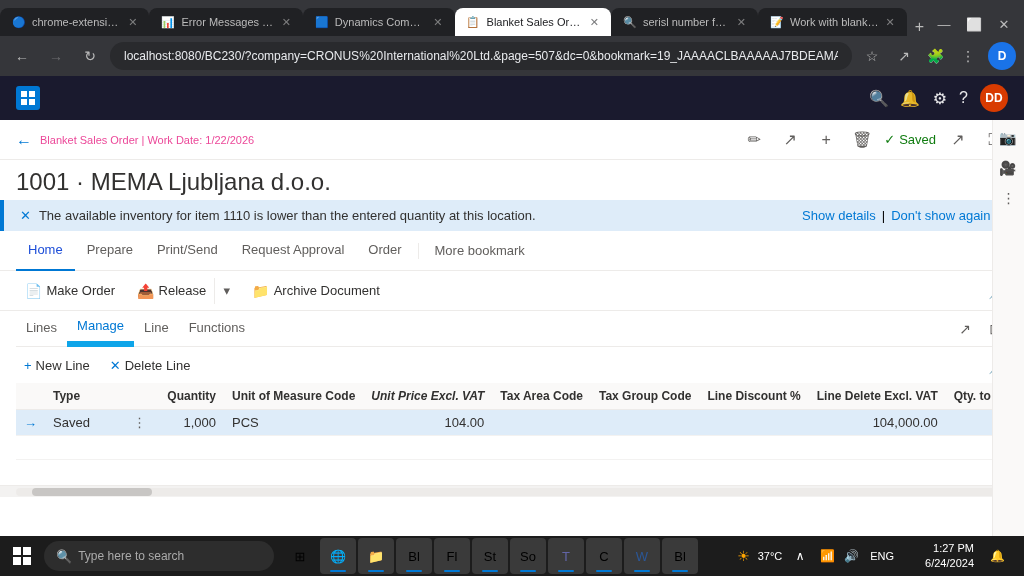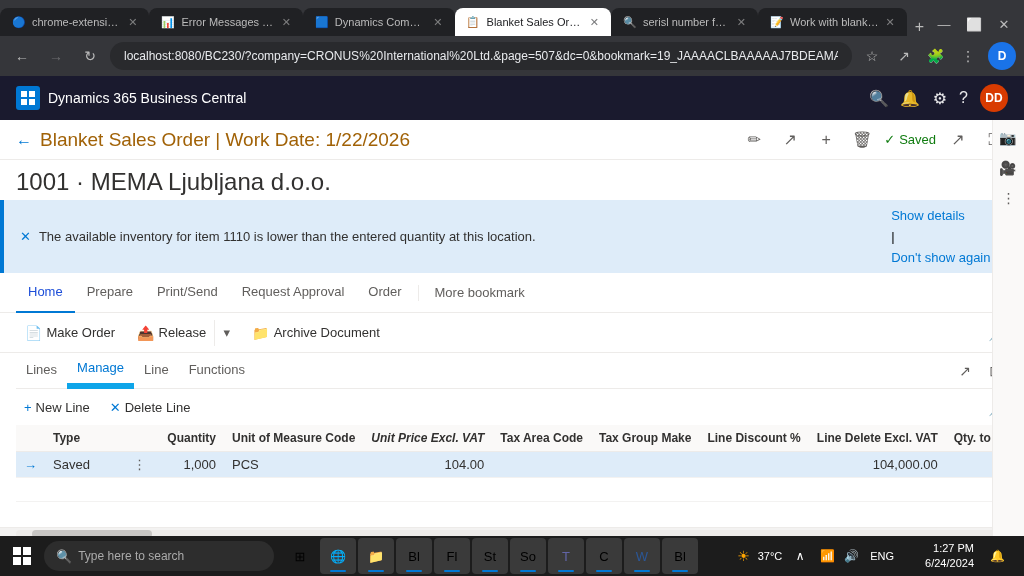--- a/index.html
+++ b/index.html
@@ -32,35 +32,35 @@
     .d365-header-icons { display: flex; gap: 12px; align-items: center; }
     .d365-icon { color: white; font-size: 16px; cursor: pointer; opacity: 0.9; }
     .d365-avatar { width: 28px; height: 28px; background: #d83b01; border-radius: 50%; display: flex; align-items: center; justify-content: center; color: white; font-size: 12px; font-weight: bold; cursor: pointer; }
 
     
     .page-content { background: white; height: calc(576px - 36px - 40px - 44px - 40px); overflow: hidden; }
 
     
     .breadcrumb-bar { display: flex; align-items: center; padding: 8px 16px; border-bottom: 1px solid #edebe9; gap: 8px; height: 40px; }
     .back-btn { color: #0078d4; font-size: 16px; cursor: pointer; }
-    .breadcrumb-text { color: #a16207; font-size: 19px; }
+    .breadcrumb-text { color: #ec4899; font-size: 11px; }
     .breadcrumb-spacer { flex: 1; }
     .page-actions { display: flex; align-items: center; gap: 8px; }
     .page-action-btn { color: #605e5c; font-size: 16px; cursor: pointer; width: 28px; height: 28px; display: flex; align-items: center; justify-content: center; }
     .saved-indicator { display: flex; align-items: center; gap: 4px; color: #107c10; font-size: 13px; }
 
     
     .page-title-section { padding: 8px 16px 4px 16px; }
     .page-title { font-size: 24px; font-weight: 300; color: #323130; }
 
     
     .alert-banner { background: #deecf9; border-left: 4px solid #0078d4; padding: 8px 16px; display: flex; align-items: center; gap: 8px; margin: 0 0 0 0; }
     .alert-close { color: #0078d4; cursor: pointer; font-size: 13px; }
     .alert-text { flex: 1; color: #323130; font-size: 13px; }
-    .alert-links { display: flex; gap: 6px; flex-direction: column; }
+    .alert-links { display: flex; gap: 6px; }
     .alert-link { color: #0078d4; cursor: pointer; font-size: 13px; text-decoration: none; }
     .alert-chevron { color: #0078d4; cursor: pointer; font-size: 13px; margin-left: auto; }
 
     
     .nav-tabs { display: flex; align-items: center; padding: 0 16px; border-bottom: 1px solid #edebe9; height: 40px; gap: 0; }
     .nav-tab { padding: 0 12px; height: 40px; display: flex; align-items: center; color: #605e5c; cursor: pointer; font-size: 13px; border-bottom: 2px solid transparent; position: relative; }
     .nav-tab.active { color: #1d4ed8; border-bottom: 2px solid #0078d4; }
     .nav-separator { width: 1px; height: 16px; background: #edebe9; margin: 0 4px; }
     .nav-tab-more { color: #605e5c; cursor: pointer; font-size: 13px; padding: 0 12px; height: 40px; display: flex; align-items: center; }
     .nav-info { margin-left: auto; color: #605e5c; cursor: pointer; }
@@ -184,21 +184,20 @@
 <div class="d365-header">
   <div class="d365-logo">
     <div class="d365-logo-icon">
       <svg width="16" height="16" viewBox="0 0 16 16" fill="white">
           <rect x="1" y="1" width="6" height="6"></rect>
           <rect x="9" y="1" width="6" height="6"></rect>
           <rect x="1" y="9" width="6" height="6"></rect>
           <rect x="9" y="9" width="6" height="6"></rect>
         </svg>
     </div>
-    <span>Dynamics 365 Business Central</span>
   </div>
   <div class="d365-spacer"></div>
   <div class="d365-header-icons">
     <div class="d365-icon">🔍</div>
     <div class="d365-icon">🔔</div>
     <div class="d365-icon">⚙</div>
     <div class="d365-icon">?</div>
     <div class="d365-avatar">DD</div>
   </div>
 </div>
@@ -301,21 +300,21 @@
       <table>
         <thead>
           <tr>
             <th style="width:30px;"></th>
             <th style="min-width:80px;margin-top:42px;">Type</th>
             <th style="width:20px;"></th>
             <th style="text-align:right; min-width:70px;">Quantity</th>
             <th style="min-width:80px;">Unit of Measure Code</th>
             <th style="text-align:right; min-width:90px;font-style:italic;">Unit Price Excl. VAT</th>
             <th style="min-width:80px;">Tax Area Code</th>
-            <th style="min-width:80px;">Tax Group Make</th>
+            <th style="min-width:80px;">Tax Group Code</th>
             <th style="text-align:right; min-width:90px;">Line Discount %</th>
             <th style="text-align:right; min-width:110px;">Line Delete Excl. VAT</th>
             <th style="text-align:right; min-width:80px;">Qty. to Ship</th>
           </tr>
         </thead>
         <tbody>
           <tr class="selected">
             <td style="color:#0078d4;">→</td>
             <td>Saved</td>
             <td style="color:#605e5c; cursor:pointer;">⋮</td>

